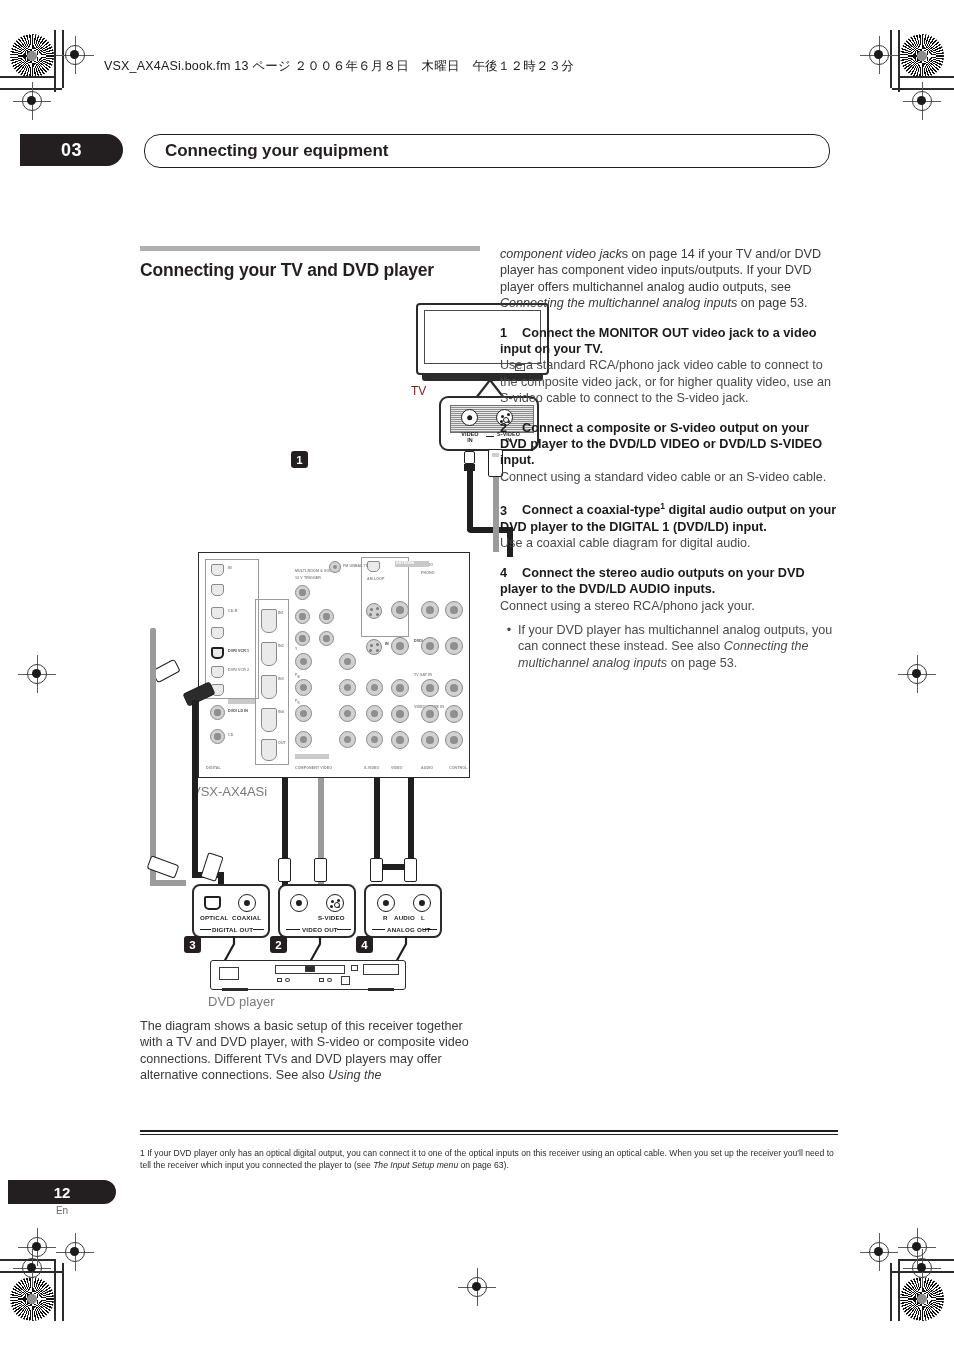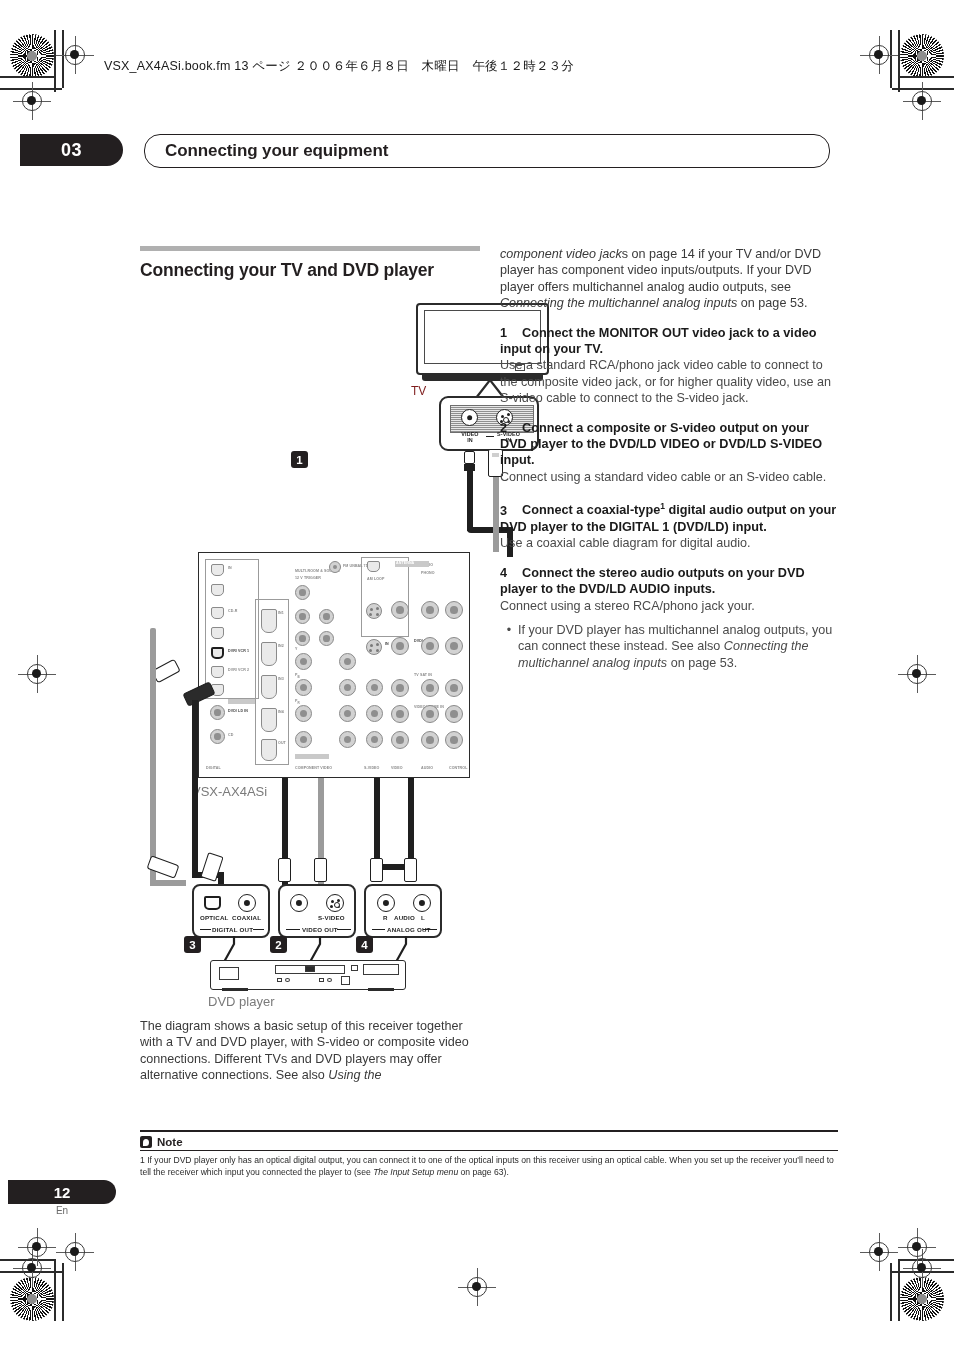--- a/index.html
+++ b/index.html
@@ -237,21 +237,21 @@
     width: 12px; height: 12px; background: #231f20; border-radius: 2px;
     position: relative; flex: none;
   }
   .note-icon::after {
     content: ""; position: absolute; left: 3px; top: 2.5px;
     width: 6px; height: 7px; background: #fff; border-radius: 50% 50% 50% 0;
   }
   .note-title { font-size: 11.5px; font-weight: bold; color: #231f20; }
   .note-rule-mid { height: 1px; background: #231f20; margin-top: 2px; }
   .note-body {
-    font-size: 8.6px; line-height: 11.6px; color: #2b2b2b; margin-top: 4px;
+    font-size: 8.6px; line-height: 11.6px; color: #2b2b2b; margin-top: 13px;
   }
 
   
   .page-pill {
     position: absolute; left: 8px; top: 1180px; width: 108px; height: 24px;
     background: #231f20; border-radius: 0 12px 12px 0;
     color: #fff; font-size: 15px; font-weight: bold;
     display: flex; align-items: center; justify-content: center;
   }
   .page-lang {
@@ -656,24 +656,20 @@
   <p class="step-body">Connect using a stereo RCA/phono jack your.</p>
 
   <div class="bullet-row">
     <span class="bullet-dot">•</span>
     <span><span>If your DVD player has multichannel analog outputs, you can connect these instead. See also </span><span class="it">Connecting the multichannel analog inputs</span><span> on page 53.</span></span>
   </div>
 </div>
 
 <div class="note-wrap">
   <div class="note-rule-top"></div>
-  <div class="note-head">
-    <span class="note-icon"></span>
-    <span class="note-title">Note</span>
-  </div>
   <div class="note-rule-mid"></div>
   <p class="note-body">
     <span>1 If your DVD player only has an optical digital output, you can connect it to one of the optical inputs on this receiver using an optical cable. When you set up the receiver you'll need to tell the receiver which input you connected the player to (see </span><span class="it">The Input Setup menu</span><span> on page 63).</span>
   </p>
 </div>
 
 <div class="page-pill">12</div>
 <div class="page-lang">En</div>
 
 </body></html>

